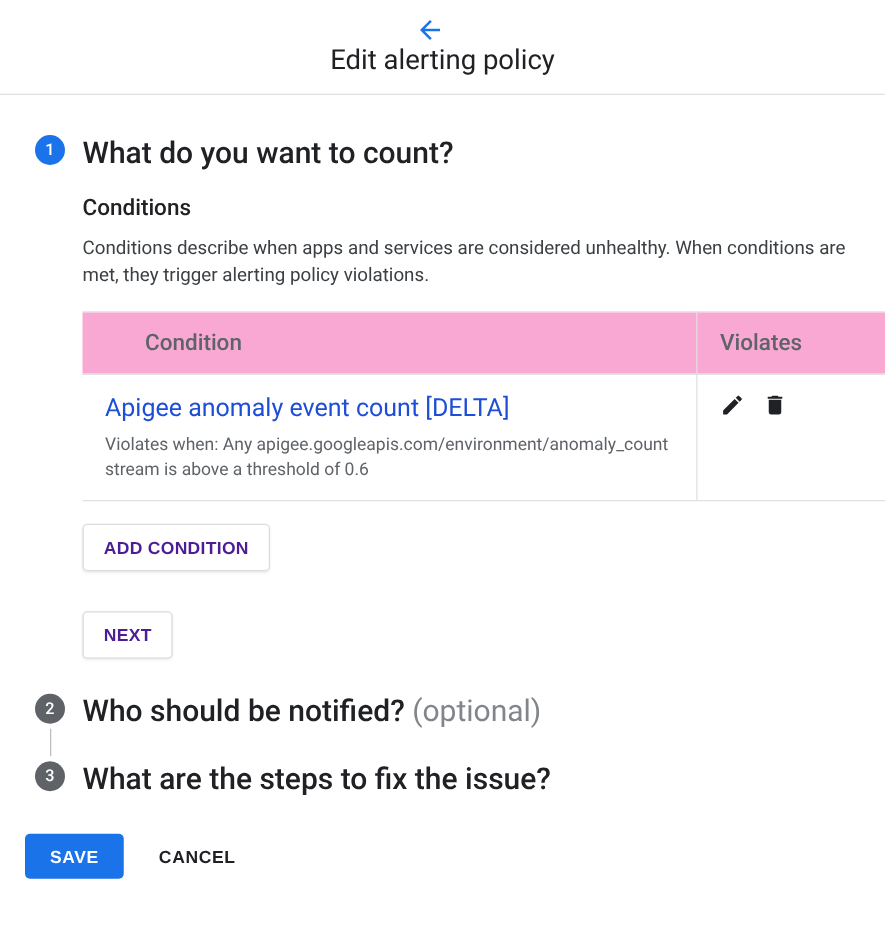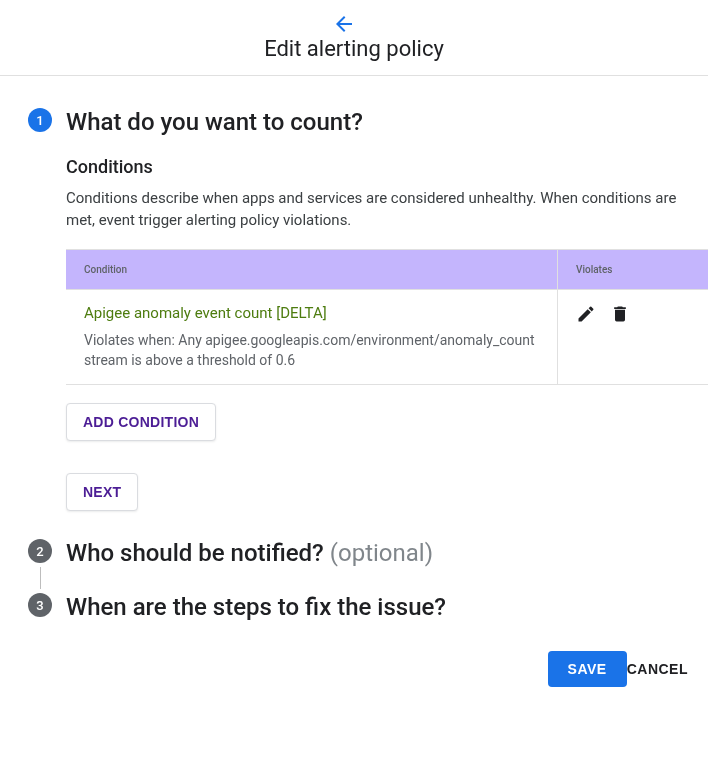--- a/index.html
+++ b/index.html
@@ -93,45 +93,46 @@
       max-width: 640px;
     }
     .conditions-table {
       border: 1px solid #e0e0e0;
       border-left: none;
       border-right: none;
       width: 100%;
     }
     .table-header {
       display: flex;
-      background: #c4b5fd;
-      font-size: 10px;
+      background: #f9a8d4;
+      font-size: 18px;
       font-weight: 500;
       color: #5f6368;
+      padding-left: 32px;
     }
     .col-condition {
       flex: 1;
       padding: 14px 18px;
       border-right: 1px solid #e0e0e0;
     }
     .col-actions {
       width: 150px;
       padding: 14px 18px;
     }
     .table-row {
       display: flex;
       border-top: 1px solid #e0e0e0;
       background: #fff;
     }
     .table-row .col-condition {
       padding: 14px 18px;
     }
     .condition-name {
-      font-size: 15px;
-      color: #4d7c0f;
+      font-size: 20px;
+      color: #1d4ed8;
       margin-bottom: 8px;
     }
     .condition-detail {
       font-size: 14px;
       color: #5f6368;
       line-height: 20px;
     }
     .actions-cell {
       width: 150px;
       padding: 14px 18px;
@@ -155,24 +156,24 @@
       background: #fff;
       cursor: pointer;
       letter-spacing: 0.25px;
       margin-top: 18px;
       box-shadow: 0 1px 2px rgba(60,64,67,0.1);
     }
     .btn-row {
       margin-top: 14px;
     }
     .footer {
-      padding: 18px 20px 28px 20px;
-      display: flex;
-      align-items: center;
-      justify-content: flex-end;
+      padding: 18px 3px 28px 20px;
+      display: flex;
+      align-items: center;
+      gap: 28px;
     }
     .primary-btn {
       background: #1a73e8;
       color: #fff;
       border: none;
       border-radius: 4px;
       padding: 10px 20px;
       font-size: 14px;
       font-weight: 600;
       letter-spacing: 0.5px;
@@ -209,21 +210,21 @@
 <div class="content">
 
   <div class="step-row">
     <div class="step-col">
       <div class="step-circle active">1</div>
       <div class="step-line"></div>
     </div>
     <div class="step-body">
       <div class="step-title">What do you want to count?</div>
       <div class="subsection-title">Conditions</div>
-      <div class="description">Conditions describe when apps and services are considered unhealthy. When conditions are met, event trigger alerting policy violations.</div>
+      <div class="description">Conditions describe when apps and services are considered unhealthy. When conditions are met, they trigger alerting policy violations.</div>
 
       <div class="conditions-table">
         <div class="table-header">
           <div class="col-condition">Condition</div>
           <div class="col-actions">Violates</div>
         </div>
         <div class="table-row">
           <div class="col-condition">
             <div class="condition-name">Apigee anomaly event count [DELTA]</div>
             <div class="condition-detail">Violates when: Any apigee.googleapis.com/environment/anomaly_count stream is above a threshold of 0.6</div>
@@ -262,21 +263,21 @@
         <span>Who should be notified? </span><span class="optional">(optional)</span>
       </div>
     </div>
   </div>
 
   <div class="step-row">
     <div class="step-col">
       <div class="step-circle inactive">3</div>
     </div>
     <div class="step-body" style="padding-bottom:12px;">
-      <div class="step-title">When are the steps to fix the issue?</div>
+      <div class="step-title">What are the steps to fix the issue?</div>
     </div>
   </div>
 
 </div>
 
 <div class="footer">
   <button class="primary-btn">SAVE</button>
   <button class="text-btn">CANCEL</button>
 </div>
 

